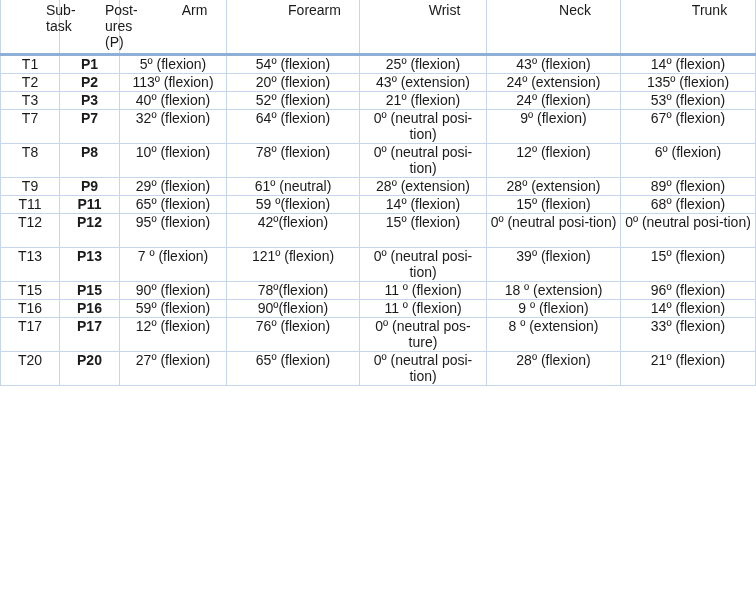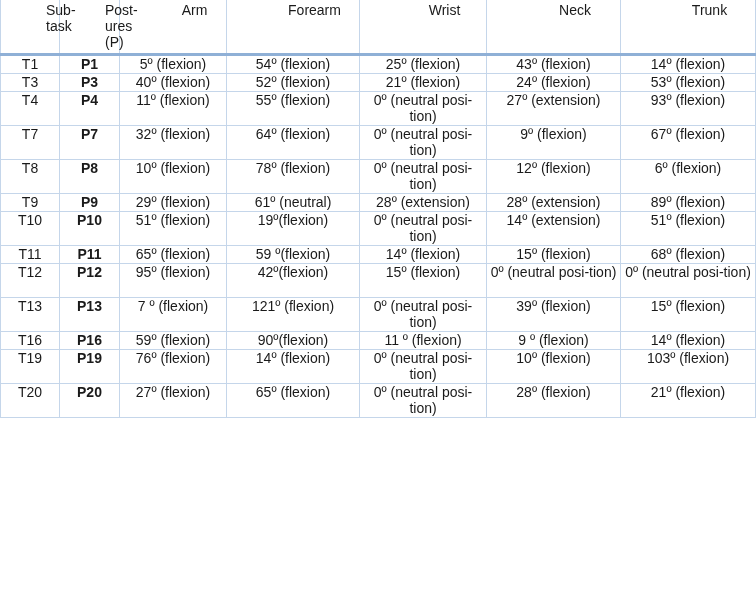--- a/index.html
+++ b/index.html
@@ -69,36 +69,36 @@
       <tr class="single">
         <td>T1</td>
         <td class="post">P1</td>
         <td>5º (flexion)</td>
         <td>54º (flexion)</td>
         <td>25º (flexion)</td>
         <td>43º (flexion)</td>
         <td>14º (flexion)</td>
       </tr>
       <tr class="single">
+        <td>T2</td>
+        <td class="post">P2</td>
+        <td>113º (flexion)</td>
+        <td>20º (flexion)</td>
+        <td>43º (extension)</td>
+        <td>24º (extension)</td>
+        <td>135º (flexion)</td>
+      </tr>
+      <tr class="single">
         <td>T3</td>
         <td class="post">P3</td>
         <td>40º (flexion)</td>
         <td>52º (flexion)</td>
         <td>21º (flexion)</td>
         <td>24º (flexion)</td>
         <td>53º (flexion)</td>
-      </tr>
-      <tr class="double">
-        <td>T4</td>
-        <td class="post">P4</td>
-        <td>11º (flexion)</td>
-        <td>55º (flexion)</td>
-        <td>0º (neutral posi-tion)</td>
-        <td>27º (extension)</td>
-        <td>93º (flexion)</td>
       </tr>
       <tr class="double">
         <td>T7</td>
         <td class="post">P7</td>
         <td>32º (flexion)</td>
         <td>64º (flexion)</td>
         <td>0º (neutral posi-tion)</td>
         <td>9º (flexion)</td>
         <td>67º (flexion)</td>
       </tr>
@@ -112,29 +112,20 @@
         <td>6º (flexion)</td>
       </tr>
       <tr class="single">
         <td>T9</td>
         <td class="post">P9</td>
         <td>29º (flexion)</td>
         <td>61º (neutral)</td>
         <td>28º (extension)</td>
         <td>28º (extension)</td>
         <td>89º (flexion)</td>
-      </tr>
-      <tr class="double">
-        <td>T10</td>
-        <td class="post">P10</td>
-        <td>51º (flexion)</td>
-        <td>19º(flexion)</td>
-        <td>0º (neutral posi-tion)</td>
-        <td>14º (extension)</td>
-        <td>51º (flexion)</td>
       </tr>
       <tr class="single">
         <td>T11</td>
         <td class="post">P11</td>
         <td>65º (flexion)</td>
         <td>59 º(flexion)</td>
         <td>14º (flexion)</td>
         <td>15º (flexion)</td>
         <td>68º (flexion)</td>
       </tr>
@@ -150,36 +141,45 @@
       <tr class="double">
         <td>T13</td>
         <td class="post">P13</td>
         <td>7 º (flexion)</td>
         <td>121º (flexion)</td>
         <td>0º (neutral posi-tion)</td>
         <td>39º (flexion)</td>
         <td>15º (flexion)</td>
       </tr>
       <tr class="single">
+        <td>T15</td>
+        <td class="post">P15</td>
+        <td>90º (flexion)</td>
+        <td>78º(flexion)</td>
+        <td>11 º (flexion)</td>
+        <td>18 º (extension)</td>
+        <td>96º (flexion)</td>
+      </tr>
+      <tr class="single">
         <td>T16</td>
         <td class="post">P16</td>
         <td>59º (flexion)</td>
         <td>90º(flexion)</td>
         <td>11 º (flexion)</td>
         <td>9 º (flexion)</td>
         <td>14º (flexion)</td>
       </tr>
       <tr class="double">
-        <td>T19</td>
-        <td class="post">P19</td>
+        <td>T17</td>
+        <td class="post">P17</td>
+        <td>12º (flexion)</td>
         <td>76º (flexion)</td>
-        <td>14º (flexion)</td>
-        <td>0º (neutral posi-tion)</td>
-        <td>10º (flexion)</td>
-        <td>103º (flexion)</td>
+        <td>0º (neutral pos-ture)</td>
+        <td>8 º (extension)</td>
+        <td>33º (flexion)</td>
       </tr>
       <tr class="double">
         <td>T20</td>
         <td class="post">P20</td>
         <td>27º (flexion)</td>
         <td>65º (flexion)</td>
         <td>0º (neutral posi-tion)</td>
         <td>28º (flexion)</td>
         <td>21º (flexion)</td>
       </tr>

